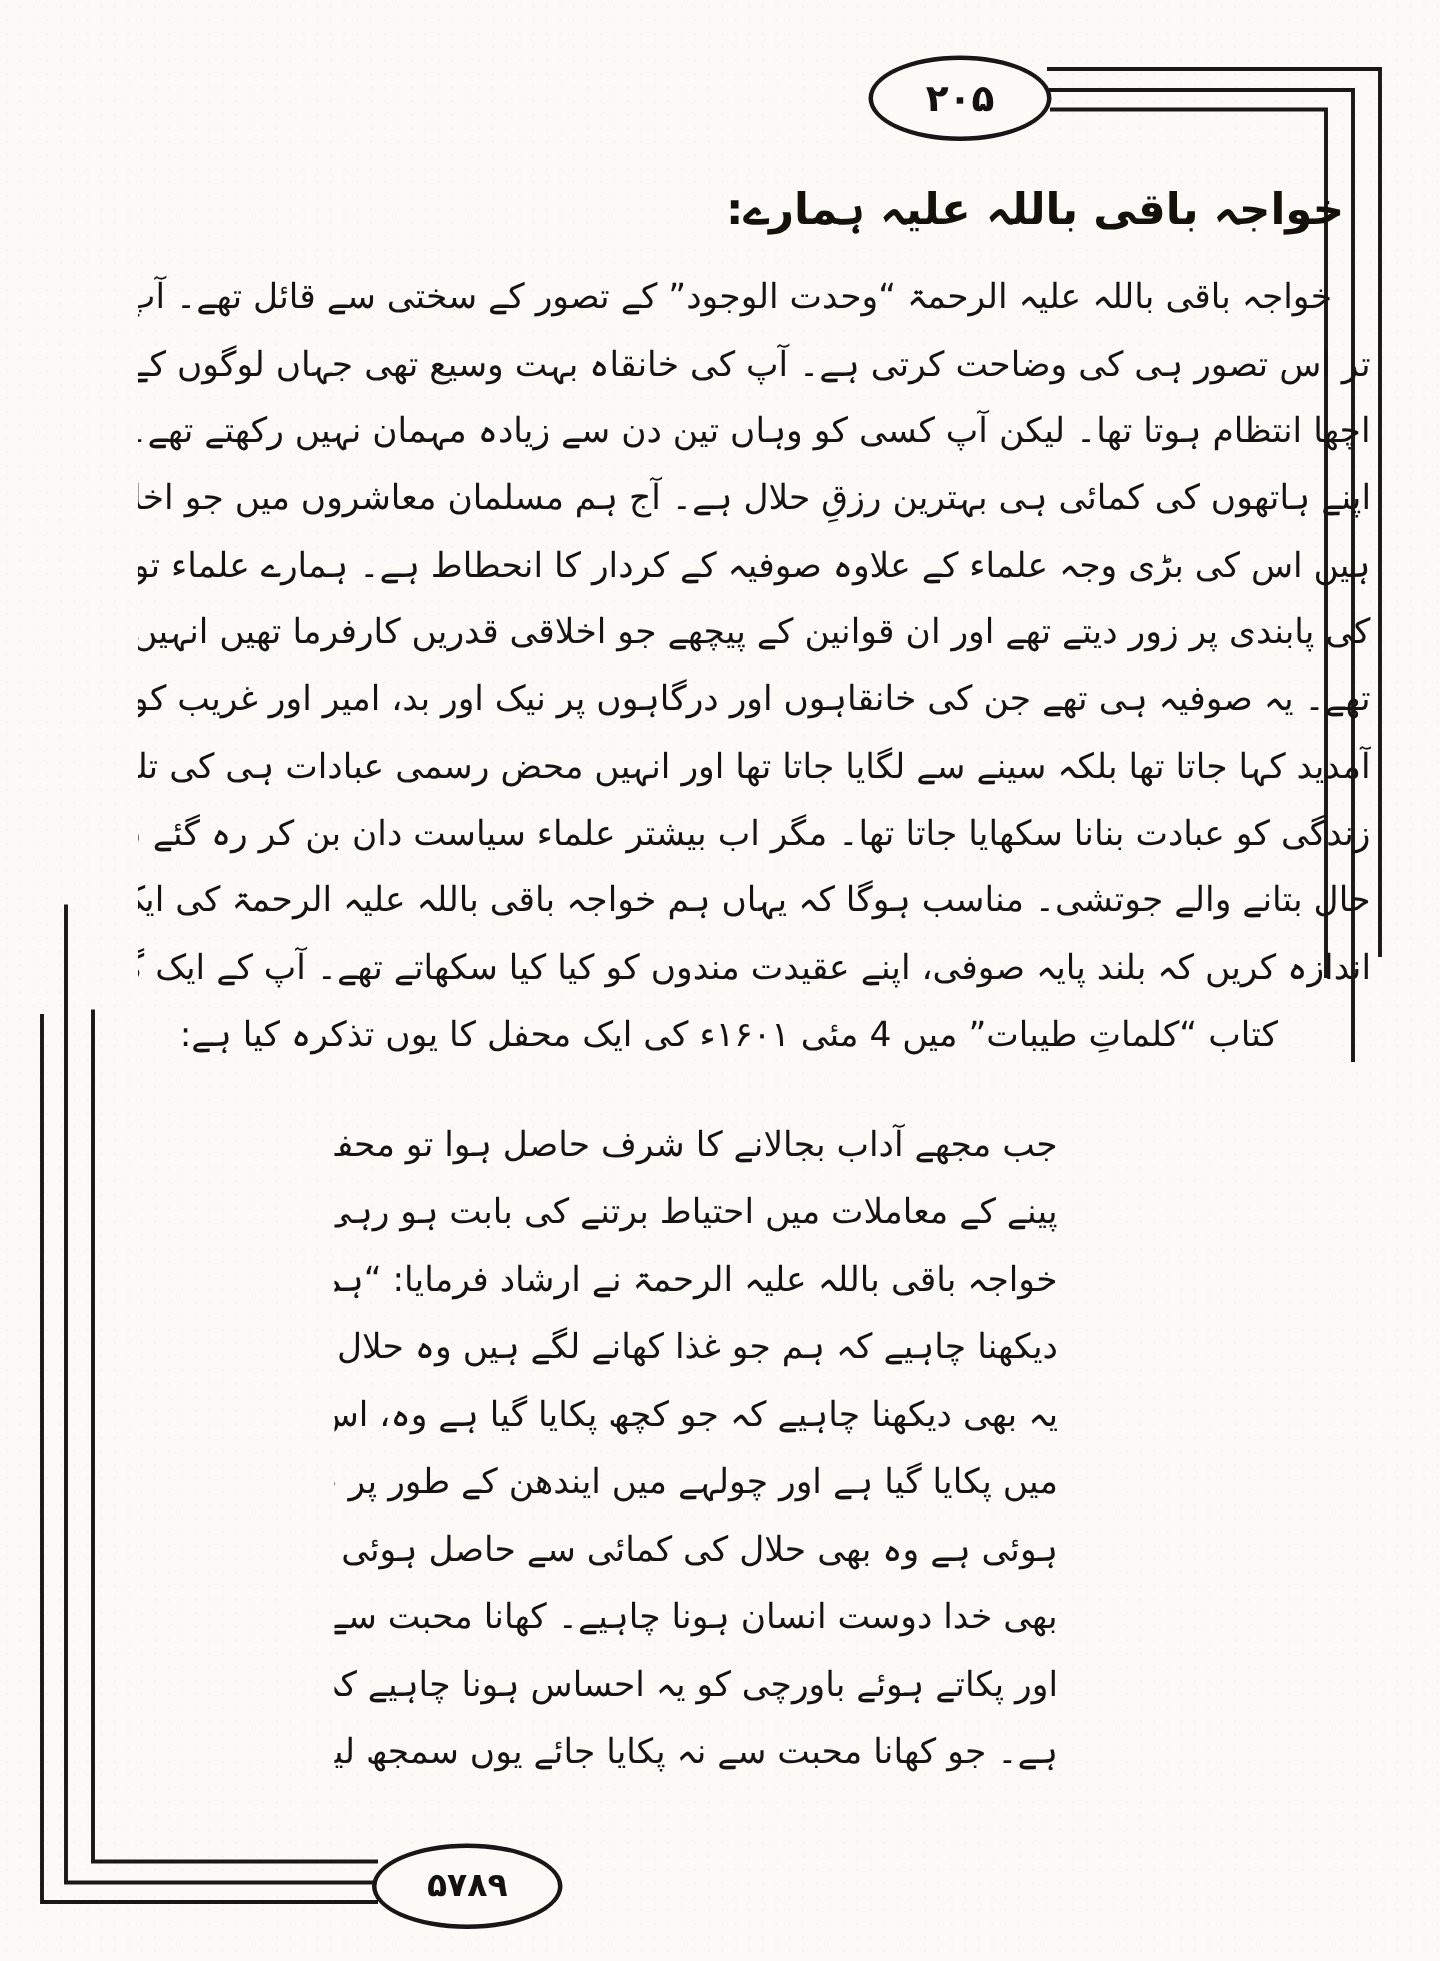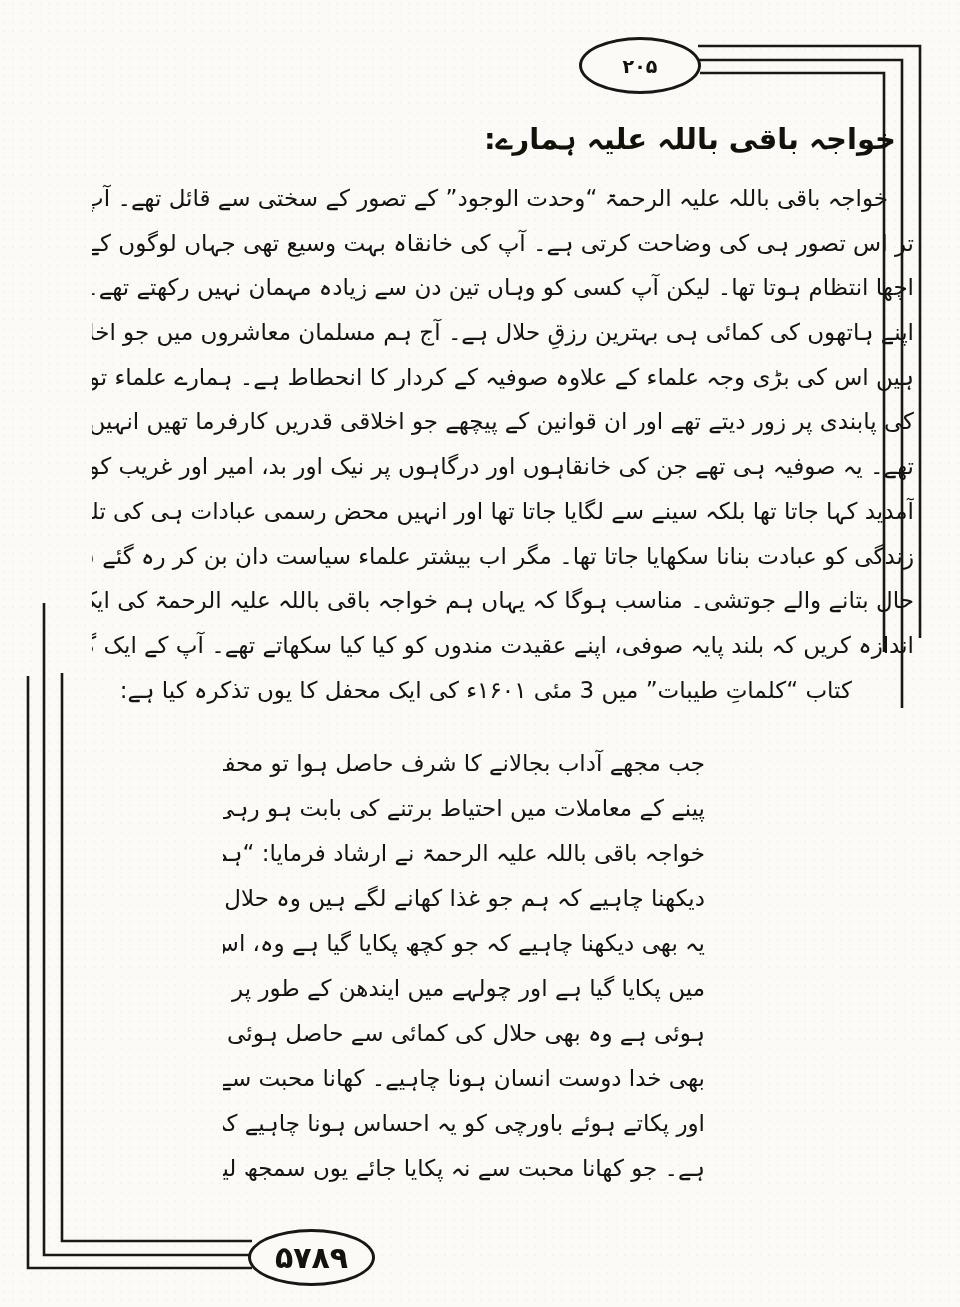--- a/index.html
+++ b/index.html
@@ -23,22 +23,22 @@
   .oval {
     position: absolute;
     border: 3px solid #191715;
     border-radius: 50%;
     display: flex; align-items: center; justify-content: center;
     background: #fbfaf7;
     font-weight: bold;
     letter-spacing: 2px;
     color: #14110e;
   }
-  .oval-top { left: 579px; top: 37px; width: 122px; height: 57px; font-size: 19px; }
-  .oval-bottom { left: 248px; top: 1229px; width: 127px; height: 57px; font-size: 30px; }
+  .oval-top { left: 579px; top: 37px; width: 122px; height: 57px; font-size: 25px; }
+  .oval-bottom { left: 248px; top: 1229px; width: 127px; height: 57px; font-size: 22px; }
   .heading {
     position: absolute;
     top: 122px; right: 64px; left: 92px;
     text-align: right;
     font-size: 29px;
     font-weight: bold;
     color: #131109;
   }
   .para {
     position: absolute;
@@ -100,21 +100,21 @@
   <div class="tline">تر اس تصور ہی کی وضاحت کرتی ہے۔ آپ کی خانقاہ بہت وسیع تھی جہاں لوگوں کے لیے طعام اور قیام کا</div>
   <div class="tline">اچھا انتظام ہوتا تھا۔ لیکن آپ کسی کو وہاں تین دن سے زیادہ مہمان نہیں رکھتے تھے۔ آپ فرماتے تھے کہ</div>
   <div class="tline">اپنے ہاتھوں کی کمائی ہی بہترین رزقِ حلال ہے۔ آج ہم مسلمان معاشروں میں جو اخلاقی انحطاط دیکھتے</div>
   <div class="tline">ہیں اس کی بڑی وجہ علماء کے علاوہ صوفیہ کے کردار کا انحطاط ہے۔ ہمارے علماء تو پہلے بھی صرف شرعی قوانین</div>
   <div class="tline">کی پابندی پر زور دیتے تھے اور ان قوانین کے پیچھے جو اخلاقی قدریں کارفرما تھیں انہیں نظر انداز کر دیتے</div>
   <div class="tline">تھے۔ یہ صوفیہ ہی تھے جن کی خانقاہوں اور درگاہوں پر نیک اور بد، امیر اور غریب کو نہ صرف زبانی خوش</div>
   <div class="tline">آمدید کہا جاتا تھا بلکہ سینے سے لگایا جاتا تھا اور انہیں محض رسمی عبادات ہی کی تلقین نہیں کی جاتی تھی بلکہ پوری</div>
   <div class="tline">زندگی کو عبادت بنانا سکھایا جاتا تھا۔ مگر اب بیشتر علماء سیاست دان بن کر رہ گئے ہیں اور بیشتر صوفیہ قسمت کا</div>
   <div class="tline">حال بتانے والے جوتشی۔ مناسب ہوگا کہ یہاں ہم خواجہ باقی باللہ علیہ الرحمۃ کی ایک محفلِ ارشاد نقل کر کے</div>
   <div class="tline">اندازہ کریں کہ بلند پایہ صوفی، اپنے عقیدت مندوں کو کیا کیا سکھاتے تھے۔ آپ کے ایک گمنام مرید نے اپنی</div>
-  <div class="tline last">کتاب “کلماتِ طیبات” میں 3 مئی ۱۶۰۱ء کی ایک محفل کا یوں تذکرہ کیا ہے:</div>
+  <div class="tline last">کتاب “کلماتِ طیبات” میں 4 مئی ۱۶۰۱ء کی ایک محفل کا یوں تذکرہ کیا ہے:</div>
 </div>
 
 <div class="quote">
   <div class="tline">جب مجھے آداب بجالانے کا شرف حاصل ہوا تو محفل میں گفتگو کھانے</div>
   <div class="tline">پینے کے معاملات میں احتیاط برتنے کی بابت ہو رہی تھی۔ حضرتِ ایشان،</div>
   <div class="tline">خواجہ باقی باللہ علیہ الرحمۃ نے ارشاد فرمایا: “ہمیں صرف یہی نہیں</div>
   <div class="tline">دیکھنا چاہیے کہ ہم جو غذا کھانے لگے ہیں وہ حلال ہے یا حرام۔ ہمیں</div>
   <div class="tline">یہ بھی دیکھنا چاہیے کہ جو کچھ پکایا گیا ہے وہ، اس کے علاوہ جن برتنوں</div>
   <div class="tline">میں پکایا گیا ہے اور چولہے میں ایندھن کے طور پر جو لکڑی استعمال</div>
   <div class="tline">ہوئی ہے وہ بھی حلال کی کمائی سے حاصل ہوئی ہے یا نہیں۔ باورچی</div>

